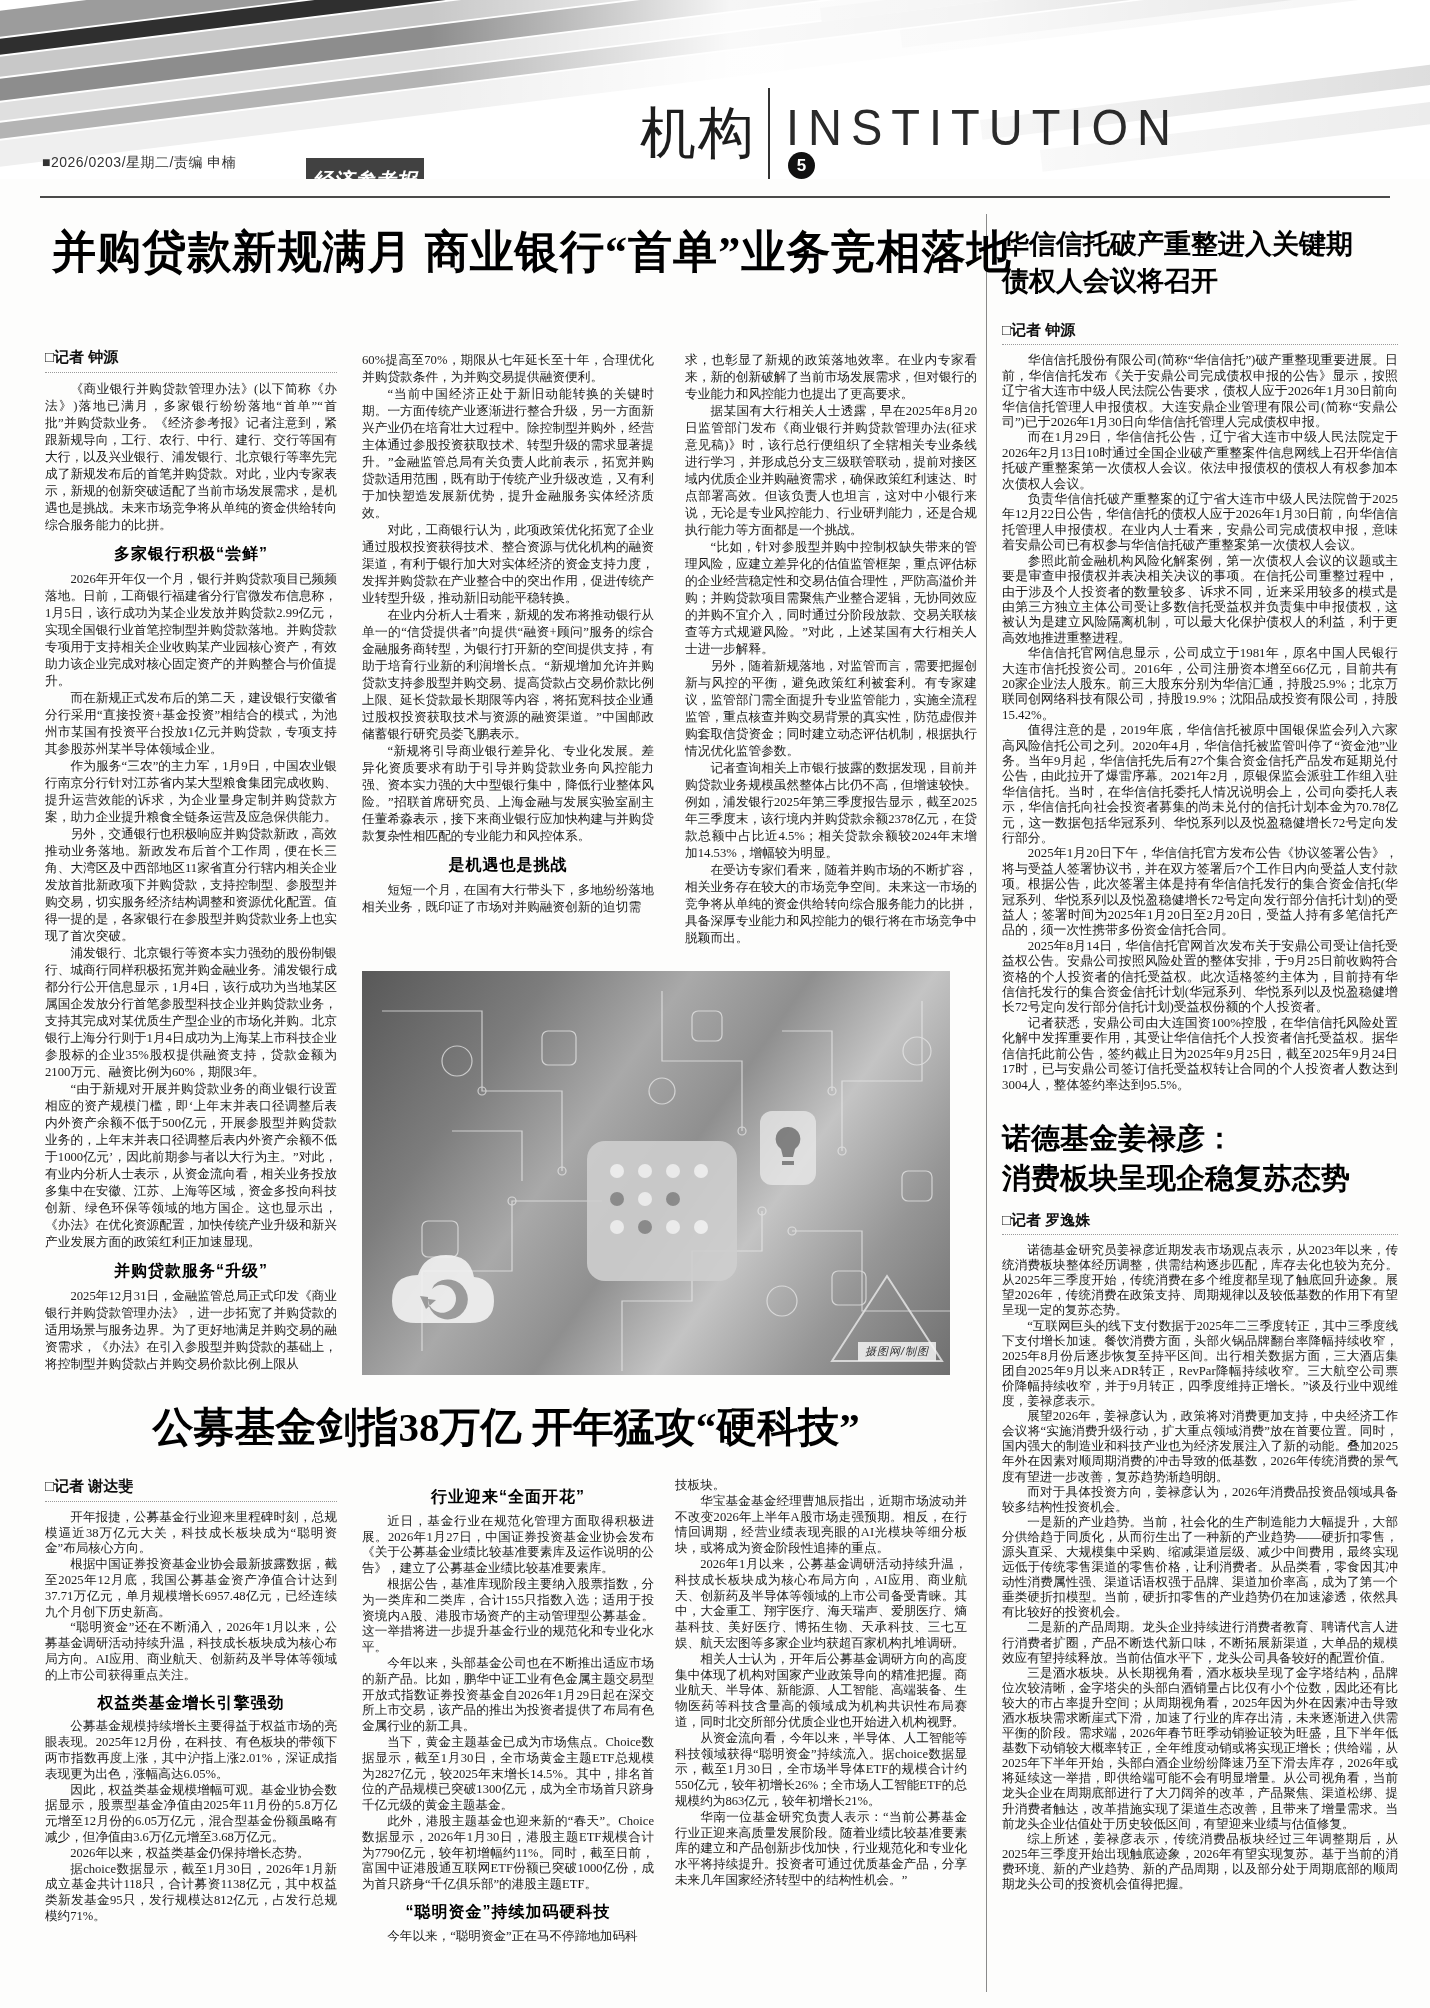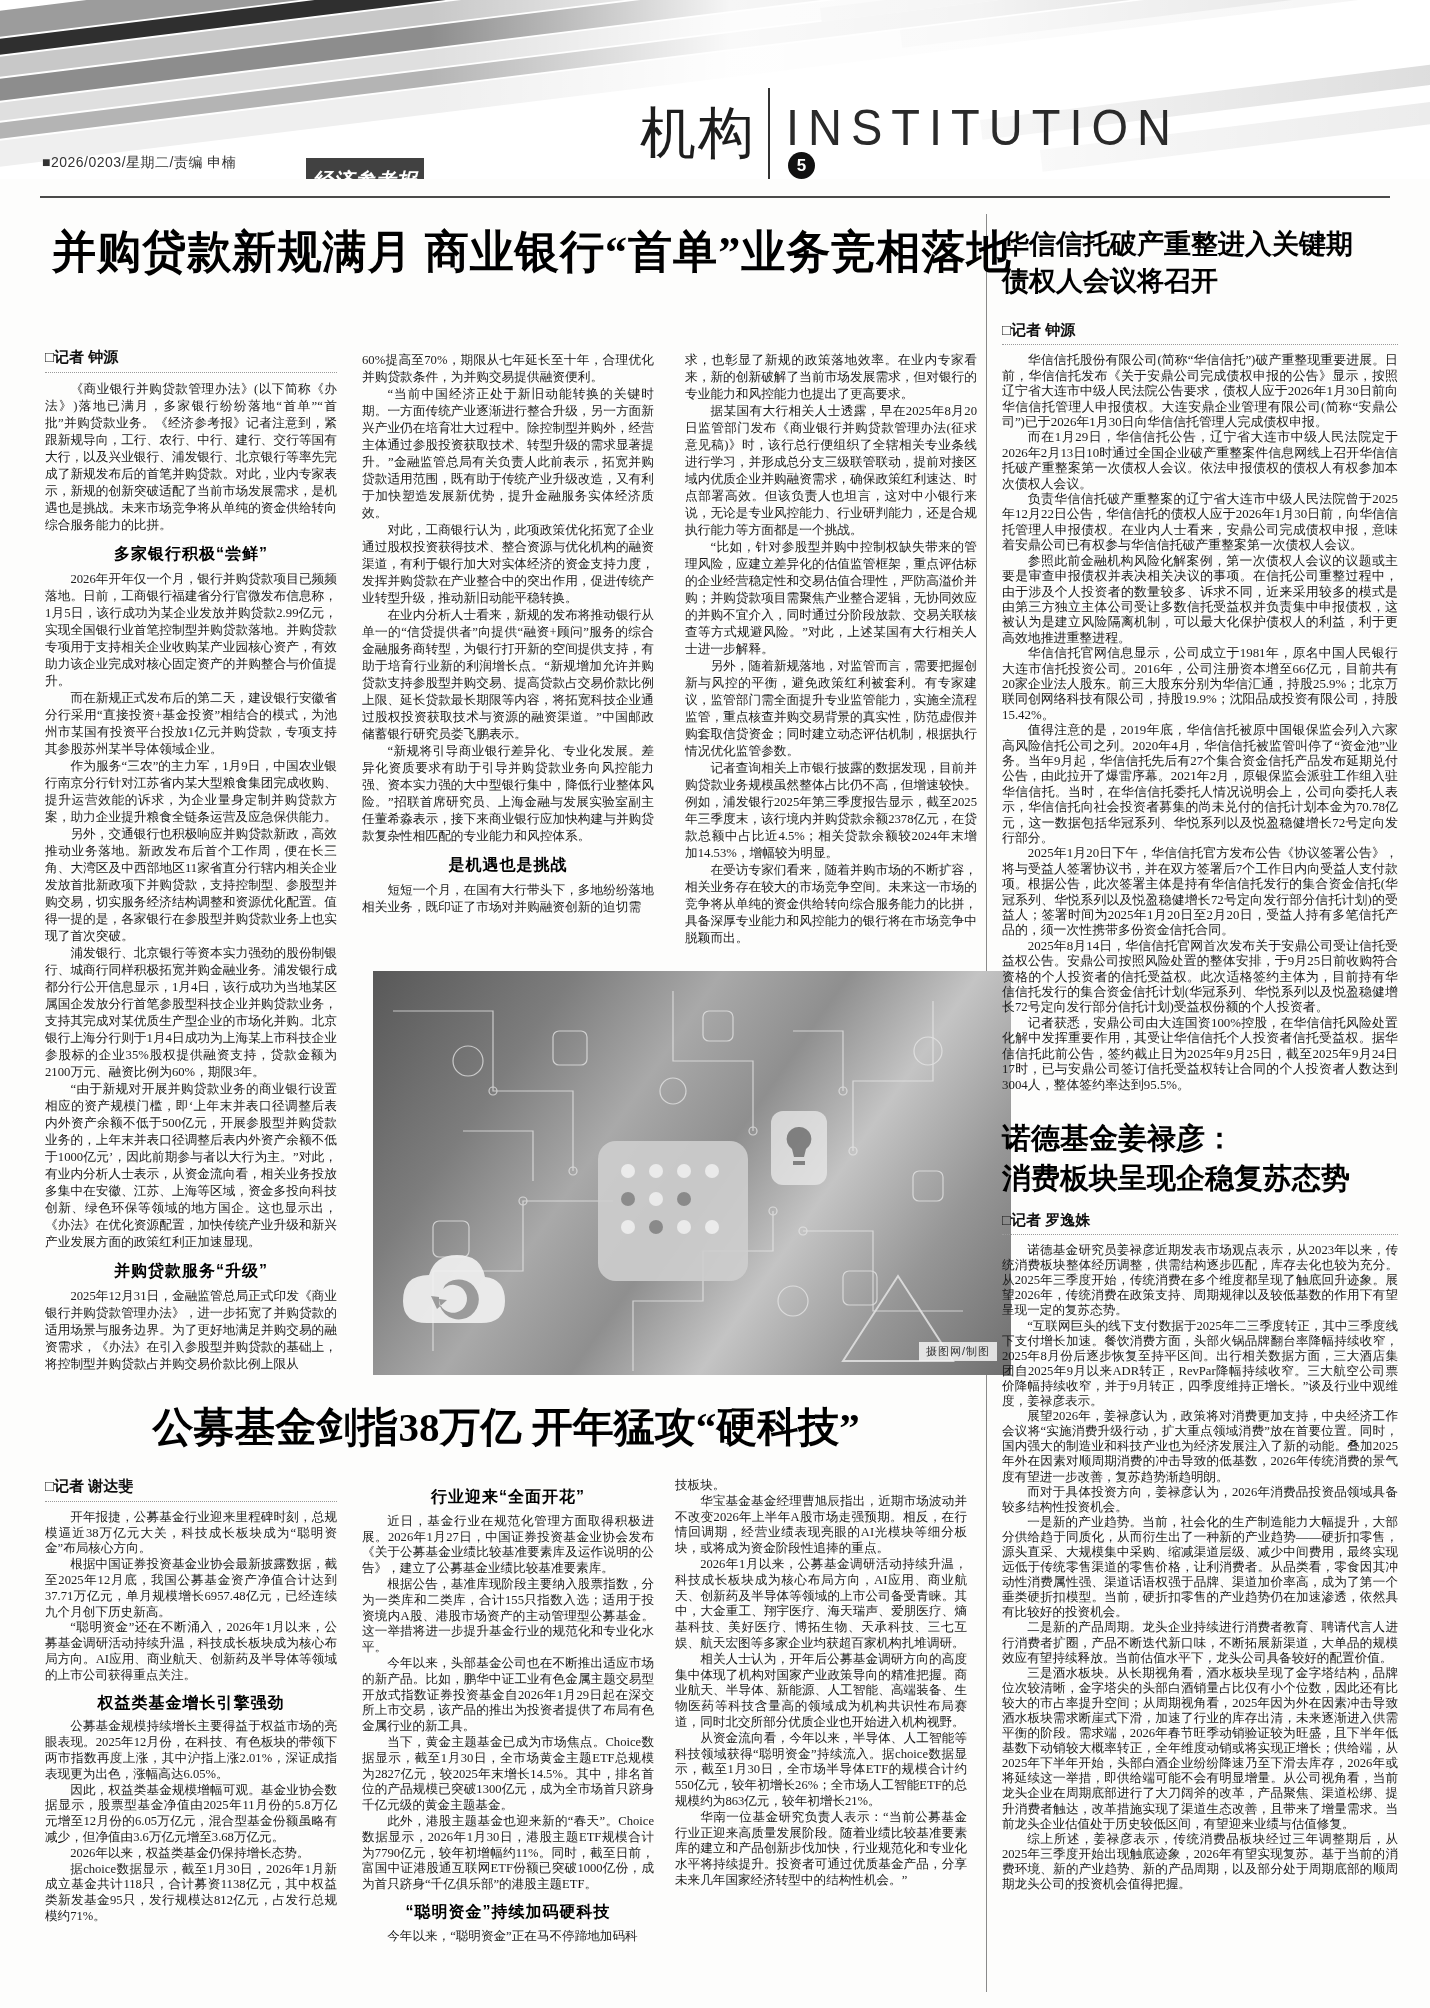--- a/index.html
+++ b/index.html
@@ -37,22 +37,22 @@
   .col .c{text-indent:0;}
   .col .s{font-family:"Liberation Sans",sans-serif;font-weight:bold;font-size:16px;text-align:center;
           text-indent:0;padding:11px 0 9px;letter-spacing:1px;color:#000;}
   .byline{font-family:"Liberation Sans",sans-serif;font-weight:bold;font-size:15px;color:#111;
           padding-bottom:7px;border-bottom:1px dotted #9a9a9a;margin-bottom:8px;}
   .rcol{position:absolute;left:1002px;width:396px;font-size:12.9px;line-height:15.4px;text-align:justify;
           color:#1a1a1a;overflow:hidden;}
   .rcol .p{text-indent:2em;}
   #fund-c1,#fund-c2,#fund-c3{font-size:12.6px;line-height:15.8px;}
   
-  #photo{left:373px;top:971px;width:638px;height:404px;overflow:hidden;
-         background:linear-gradient(125deg,#585858 0%,#7d7d7d 22%,#a9a9a9 38%,#8f8f8f 52%,#c4c4c4 66%,#969696 82%,#6f6f6f 100%);}
+  #photo{left:362px;top:971px;width:588px;height:404px;overflow:hidden;
+         background:linear-gradient(125deg,#585858 0%,#7d7d7d 22%,#a9a9a9 38%,#8f8f8f 52%,#c4c4c4 66%,#969696 82%,#6f6f6f 100%);font-style:italic;}
   #photo svg{position:absolute;left:0;top:0;}
   #caption{position:absolute;right:14px;bottom:14px;background:rgba(245,245,245,.85);color:#333;
          font-family:"Liberation Sans",sans-serif;font-size:11px;padding:2px 7px;letter-spacing:1px;}
 </style>
 </head>
 <body>
 
 <div id="band" class="abs">
   <div class="stripe" style="left:-60px;top:18px;background:#9c9c9c;"></div>
   <div class="stripe" style="left:-60px;top:46px;background:#2f2f2f;height:16px;"></div>

